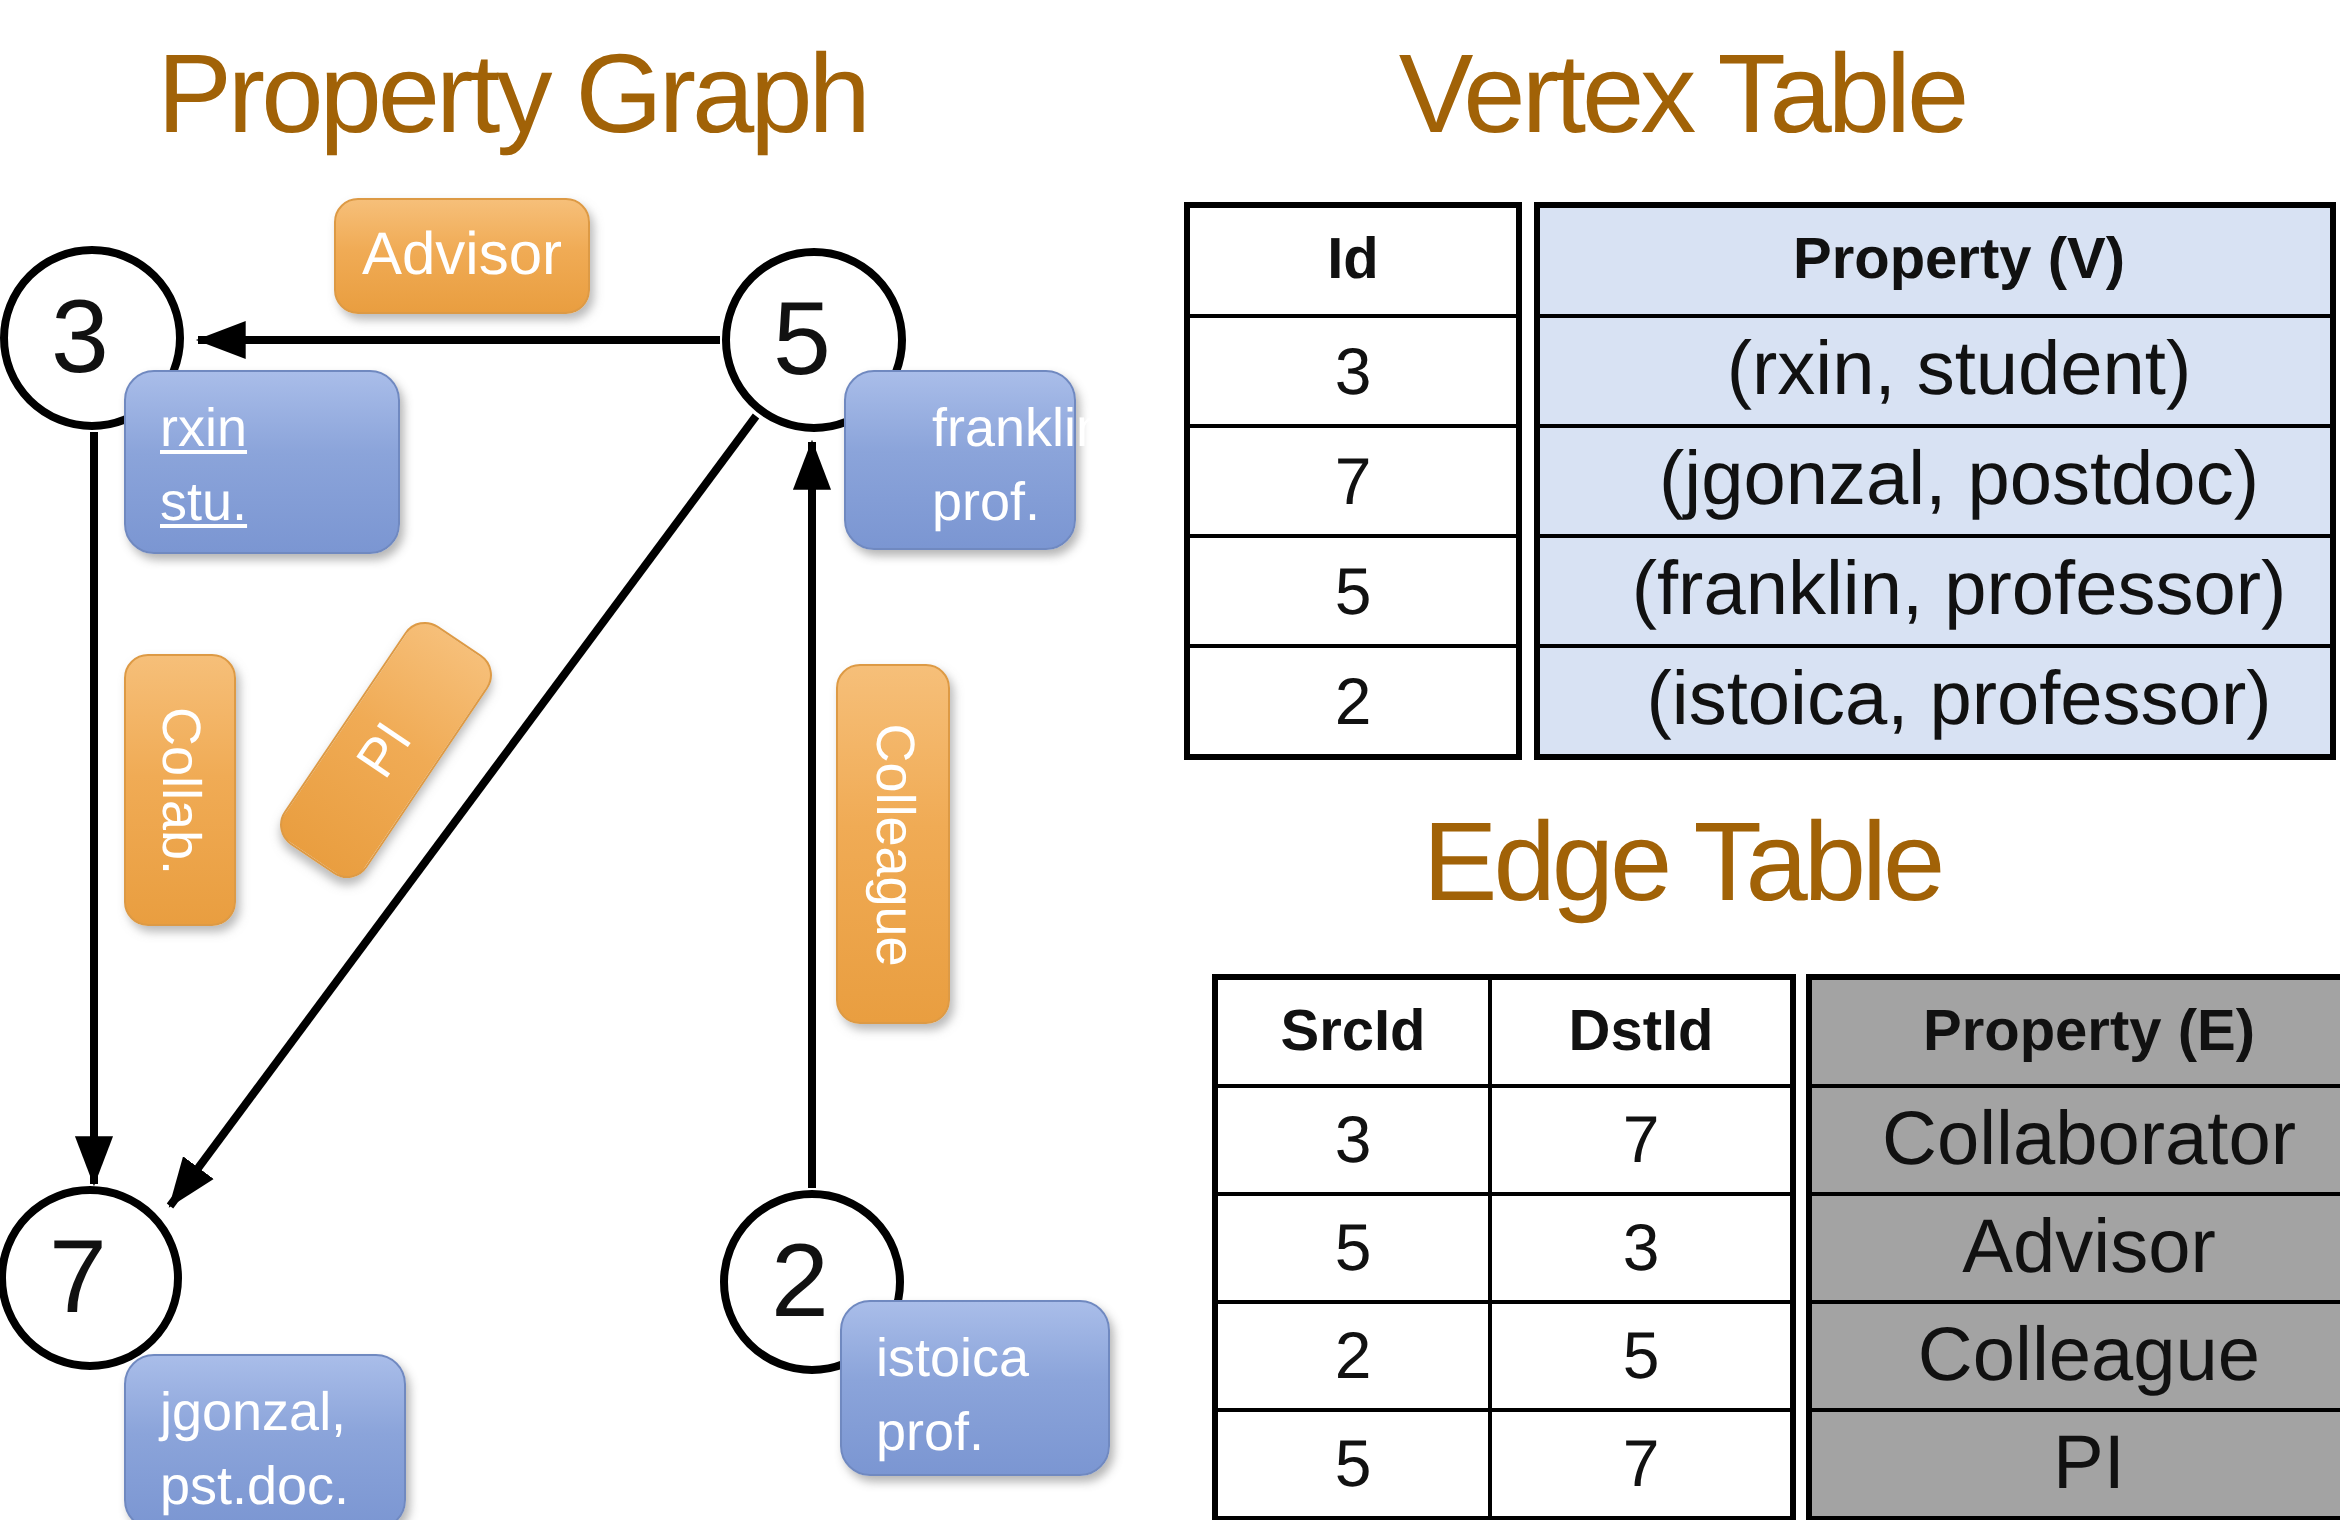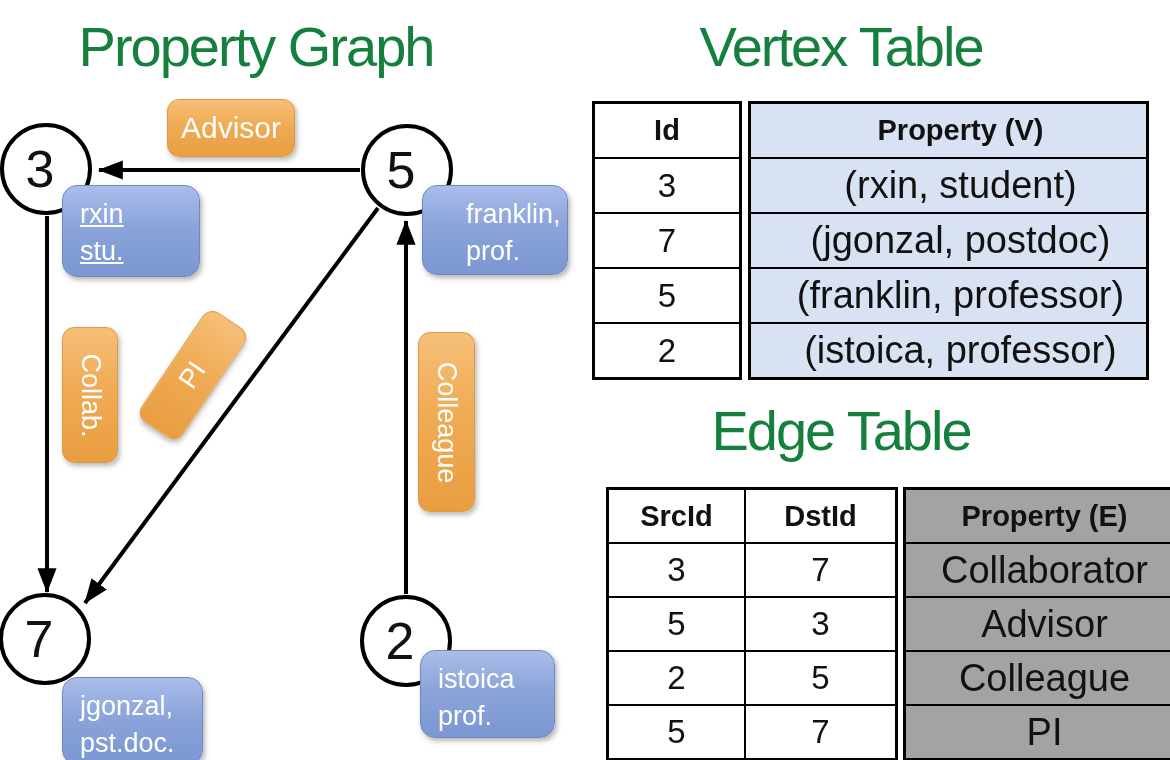--- a/index.html
+++ b/index.html
@@ -2,21 +2,21 @@
 <html><head>
 <meta charset="utf-8">
 <style>
   html,body{margin:0;padding:0;background:#ffffff;}
   #stage{
     position:relative;width:1170px;height:760px;background:#fff;overflow:hidden;
     font-family:"Liberation Sans","DejaVu Sans",sans-serif;color:#111;
   }
   .title{
     position:absolute;text-align:center;font-size:56px;font-weight:300;
-    letter-spacing:-2px;color:#15803d;white-space:nowrap;
+    letter-spacing:-2px;color:#a16207;white-space:nowrap;
   }
   #graph-svg{position:absolute;left:0;top:0;width:1170px;height:760px;pointer-events:none;}
   .node{
     position:absolute;width:92px;height:92px;box-sizing:border-box;
     border:4px solid #000;border-radius:50%;background:#fff;
     display:flex;align-items:center;justify-content:center;
     font-size:52px;font-weight:300;color:#111;
   }
   .node span{transform:translateX(-6px);}
   .vcard{
@@ -47,21 +47,21 @@
   .tcell{
     display:flex;align-items:center;justify-content:center;
     box-sizing:border-box;font-size:38px;font-weight:300;white-space:nowrap;
   }
   .tcell.head{font-weight:700;font-size:29px;}
   .tcell.num{font-size:33px;}
   .bluefill{background:#d8e2f3;padding-left:24px;}
   .tanfill{background:#a3a3a3;}
   .colsep{border-left:2px solid #000;text-align:right;}
   
-  .v-id{width:144px;height:53px;}
+  .v-id{width:163px;height:53px;}
   .v-prop{width:395px;height:53px;}
   
   .e-src{width:135px;height:52px;}
   .e-dst{width:151px;height:52px;}
   .e-prop{width:277px;height:52px;}
 </style>
 </head>
 <body>
 
 <div id="stage">
@@ -92,21 +92,21 @@
     <span>7</span>
     </div>
   <div class="node" style="left:360px;top:595px;">
     <span>2</span>
     </div>
 
   <div class="vcard" style="left:62px;top:185px;width:138px;height:92px;text-decoration:underline;">
     <div>rxin</div>
     <div>stu.</div>
   </div>
-  <div class="vcard" style="left:422px;top:185px;width:146px;height:90px;padding-left:43px;">
+  <div class="vcard" style="left:422px;top:185px;width:116px;height:90px;padding-left:43px;">
     <div>franklin,</div>
     <div>prof.</div>
   </div>
   <div class="vcard" style="left:62px;top:652px;width:141px;height:88px;margin-top:25px;">
     <div>jgonzal,</div>
     <div>pst.doc.</div>
   </div>
   <div class="vcard" style="left:420px;top:650px;width:135px;height:88px;">
     <div>istoica</div>
     <div>prof.</div>

